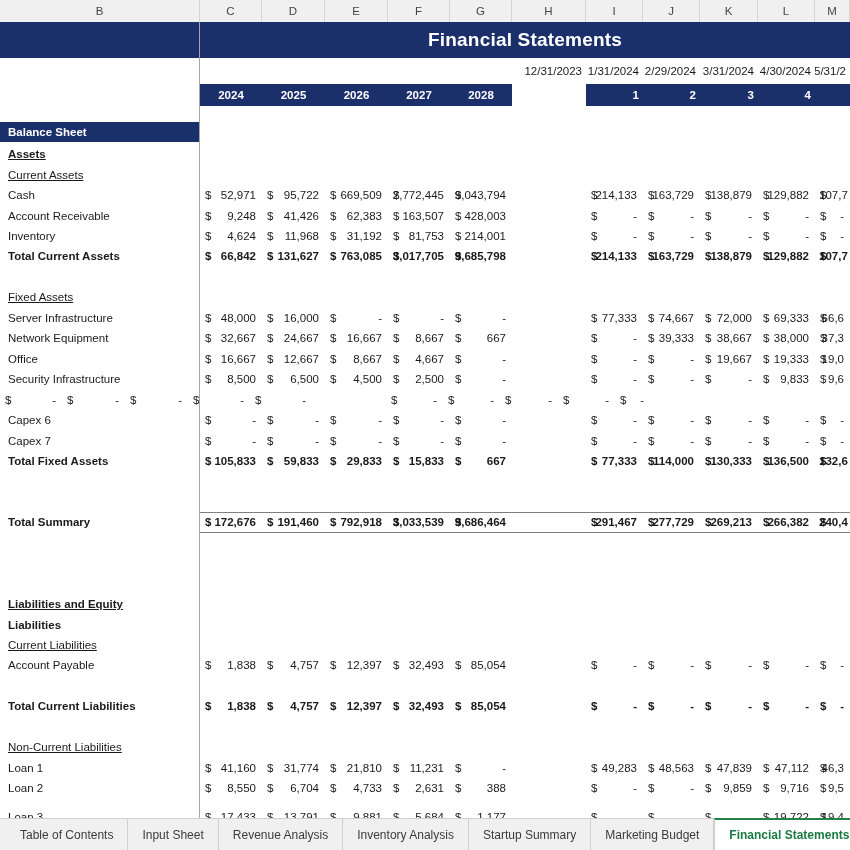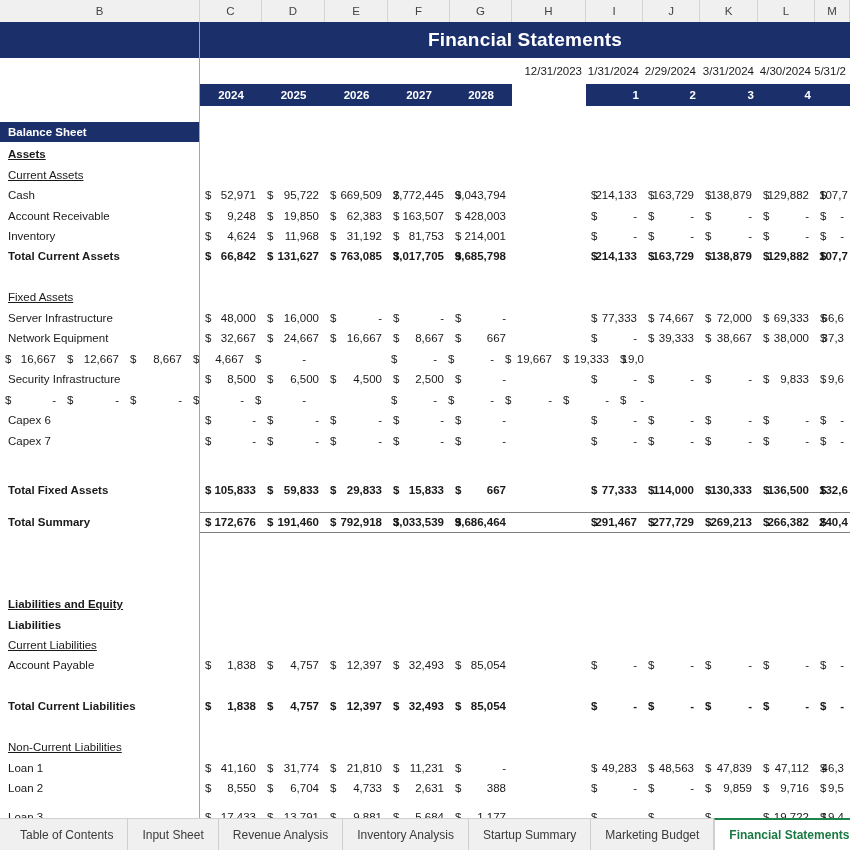--- a/index.html
+++ b/index.html
@@ -258,21 +258,21 @@
           </div>
         </div>
         <div class="row" style="top: 183.35px; height: 20.45px;">
           <div class="cell lbl" style="width: 200px;">Account Receivable</div>
           <div class="cell money" style="width: 62px;">
             <span class="cur">$</span>
             <span class="val">9,248</span>
           </div>
           <div class="cell money" style="width: 63px;">
             <span class="cur">$</span>
-            <span class="val">19,850</span>
+            <span class="val">41,426</span>
           </div>
           <div class="cell money" style="width: 63px;">
             <span class="cur">$</span>
             <span class="val">62,383</span>
           </div>
           <div class="cell money" style="width: 62px;">
             <span class="cur">$</span>
             <span class="val">163,507</span>
           </div>
           <div class="cell money" style="width: 62px;">
@@ -501,20 +501,21 @@
           <div class="cell money" style="width: 57px;">
             <span class="cur">$</span>
             <span class="val">38,000</span>
           </div>
           <div class="cell money" style="width: 35px;">
             <span class="cur">$</span>
             <span class="val">37,3</span>
           </div>
         </div>
         <div class="row" style="top: 326.5px; height: 20.45px;">
+          <div class="cell lbl" style="width: 200px;">Office</div>
           <div class="cell money" style="width: 62px;">
             <span class="cur">$</span>
             <span class="val">16,667</span>
           </div>
           <div class="cell money" style="width: 63px;">
             <span class="cur">$</span>
             <span class="val">12,667</span>
           </div>
           <div class="cell money" style="width: 63px;">
             <span class="cur">$</span>
@@ -732,21 +733,21 @@
           <div class="cell" style="width: 63px;"></div>
           <div class="cell" style="width: 62px;"></div>
           <div class="cell" style="width: 62px;"></div>
           <div class="cell" style="width: 74px;"></div>
           <div class="cell" style="width: 57px;"></div>
           <div class="cell" style="width: 57px;"></div>
           <div class="cell" style="width: 58px;"></div>
           <div class="cell" style="width: 57px;"></div>
           <div class="cell" style="width: 35px;"></div>
         </div>
-        <div class="row" style="top: 458px; height: 20.45px; align-items: flex-end;">
+        <div class="row" style="top: 429px; height: 20.45px; align-items: flex-end;">
           <div class="cell lbl bold" style="width: 200px;">Total Fixed Assets</div>
           <div class="cell money bold" style="width: 62px;">
             <span class="cur">$</span>
             <span class="val">105,833</span>
           </div>
           <div class="cell money bold" style="width: 63px;">
             <span class="cur">$</span>
             <span class="val">59,833</span>
           </div>
           <div class="cell money bold" style="width: 63px;">

